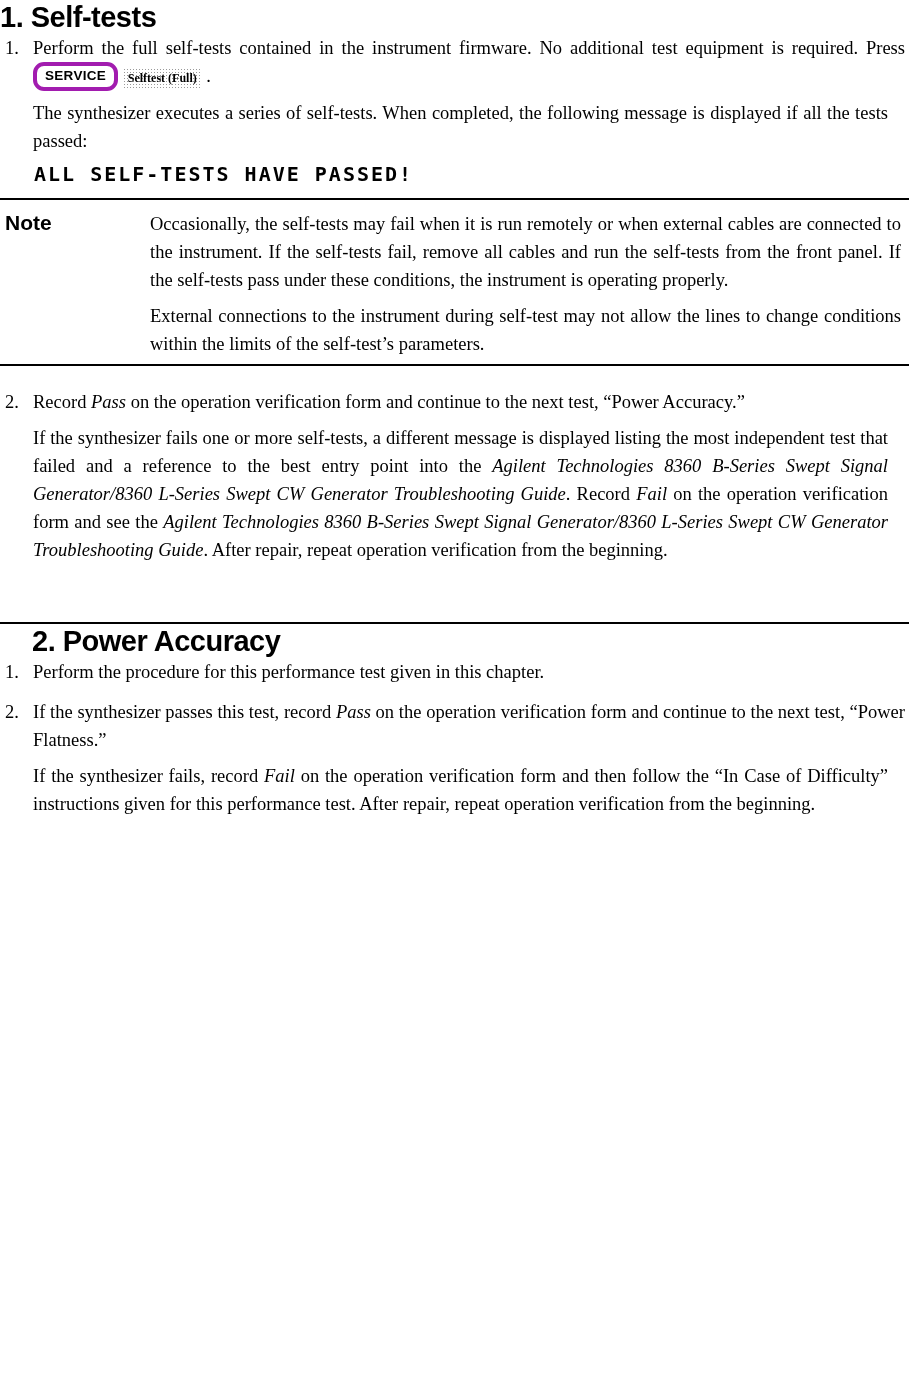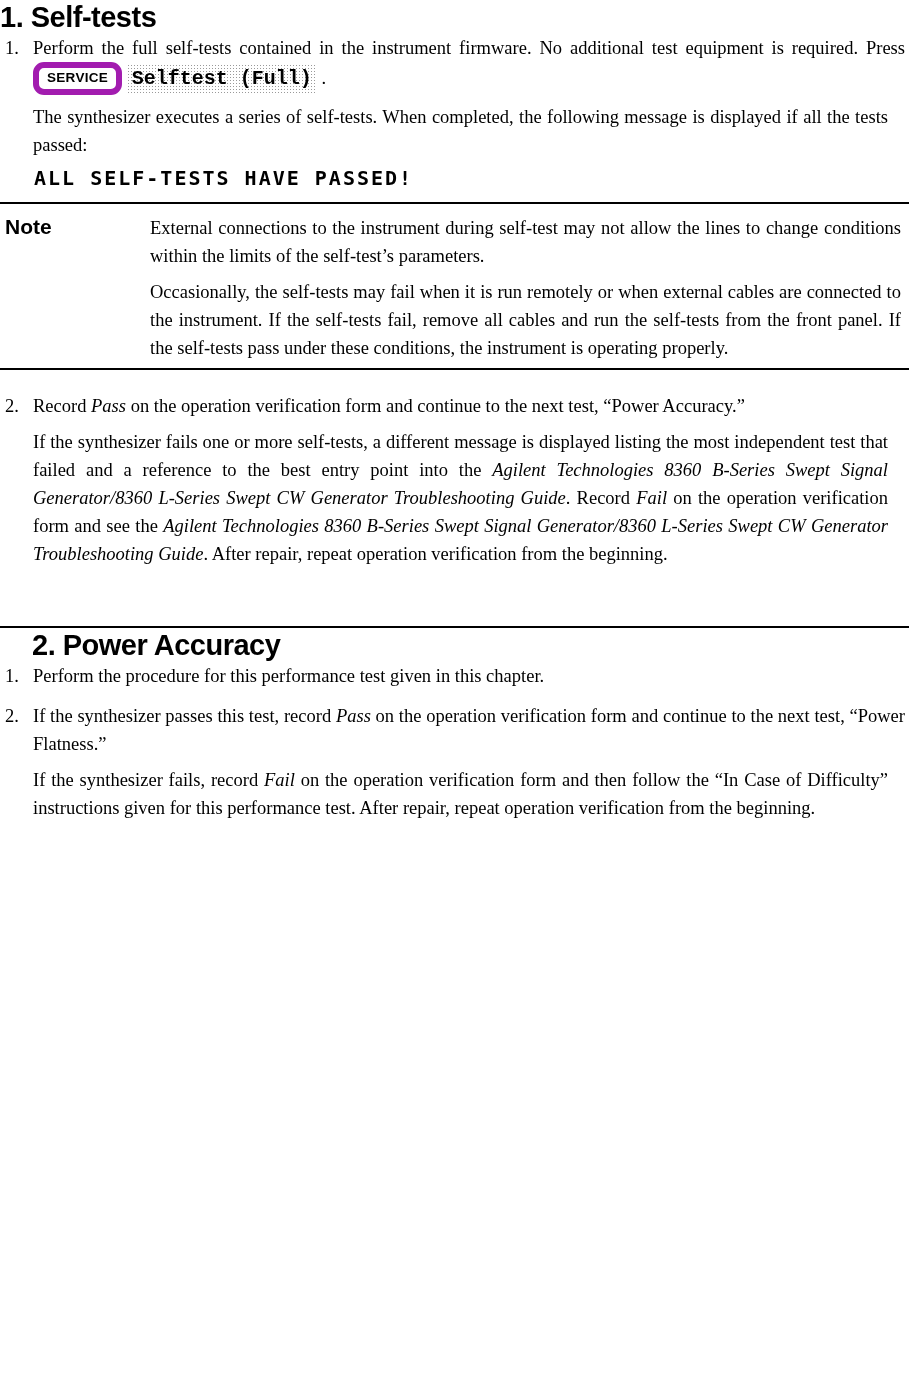--- a/index.html
+++ b/index.html
@@ -39,27 +39,27 @@
   .note-body { margin-right:4px; }
   .note-body p { margin:0; text-align:justify; }
   .note-body p + p { margin-top:8px; }
   .mt22 { margin-top:22px; }
   .mt12 { margin-top:12px; }
   em { font-style:italic; }
   .keycap {
     display:inline-block;
     font-family:"Liberation Sans", sans-serif;
     font-size:13.5px; font-weight:bold; letter-spacing:0.3px;
-    border:6px solid #a21caf; border-radius:11px;
+    border:4px solid #a21caf; border-radius:11px;
     padding:3px 8px 4px; line-height:1; vertical-align:2px;
     white-space:nowrap;
   }
   .softkey {
-    font-family:Liberation Mono, monospace;
-    font-size:20px; font-weight:bold; line-height:1;
+    font-family:Liberation Serif, serif;
+    font-size:12px; font-weight:bold; line-height:1;
     padding:3px 5px;
     background-image:radial-gradient(circle, #999999 0.9px, rgba(0,0,0,0) 1px);
     background-size:3px 3px;
     white-space:nowrap;
   }
   .doc-footer {
     position:absolute; left:5px; right:0; top:1344px;
     display:flex; justify-content:space-between; align-items:flex-start;
     font-family:"Liberation Sans", sans-serif;
     font-weight:bold; font-size:18.5px; line-height:22px;
@@ -82,22 +82,22 @@
 
   <p class="body-para pad">The synthesizer executes a series of self-tests. When completed, the following message is displayed if all the tests passed:</p>
 
   <div class="display-msg pad">ALL SELF-TESTS HAVE PASSED!</div>
 
   <div class="rule rule1"></div>
 
   <div class="note pad">
     <div class="note-label">Note</div>
     <div class="note-body">
+      <p>Occasionally, the self-tests may fail when it is run remotely or when external cables are connected to the instrument. If the self-tests fail, remove all cables and run the self-tests from the front panel. If the self-tests pass under these conditions, the instrument is operating properly.</p>
       <p>External connections to the instrument during self-test may not allow the lines to change conditions within the limits of the self-test’s parameters.</p>
-      <p>Occasionally, the self-tests may fail when it is run remotely or when external cables are connected to the instrument. If the self-tests fail, remove all cables and run the self-tests from the front panel. If the self-tests pass under these conditions, the instrument is operating properly.</p>
     </div>
   </div>
 
   <div class="rule"></div>
 
   <div class="list-item pad mt22">
     <span class="num">2.</span>
     <div class="li-body"><span>Record </span><em>Pass</em><span> on the operation verification form and continue to the next test, “Power Accuracy.”</span></div>
   </div>
 

